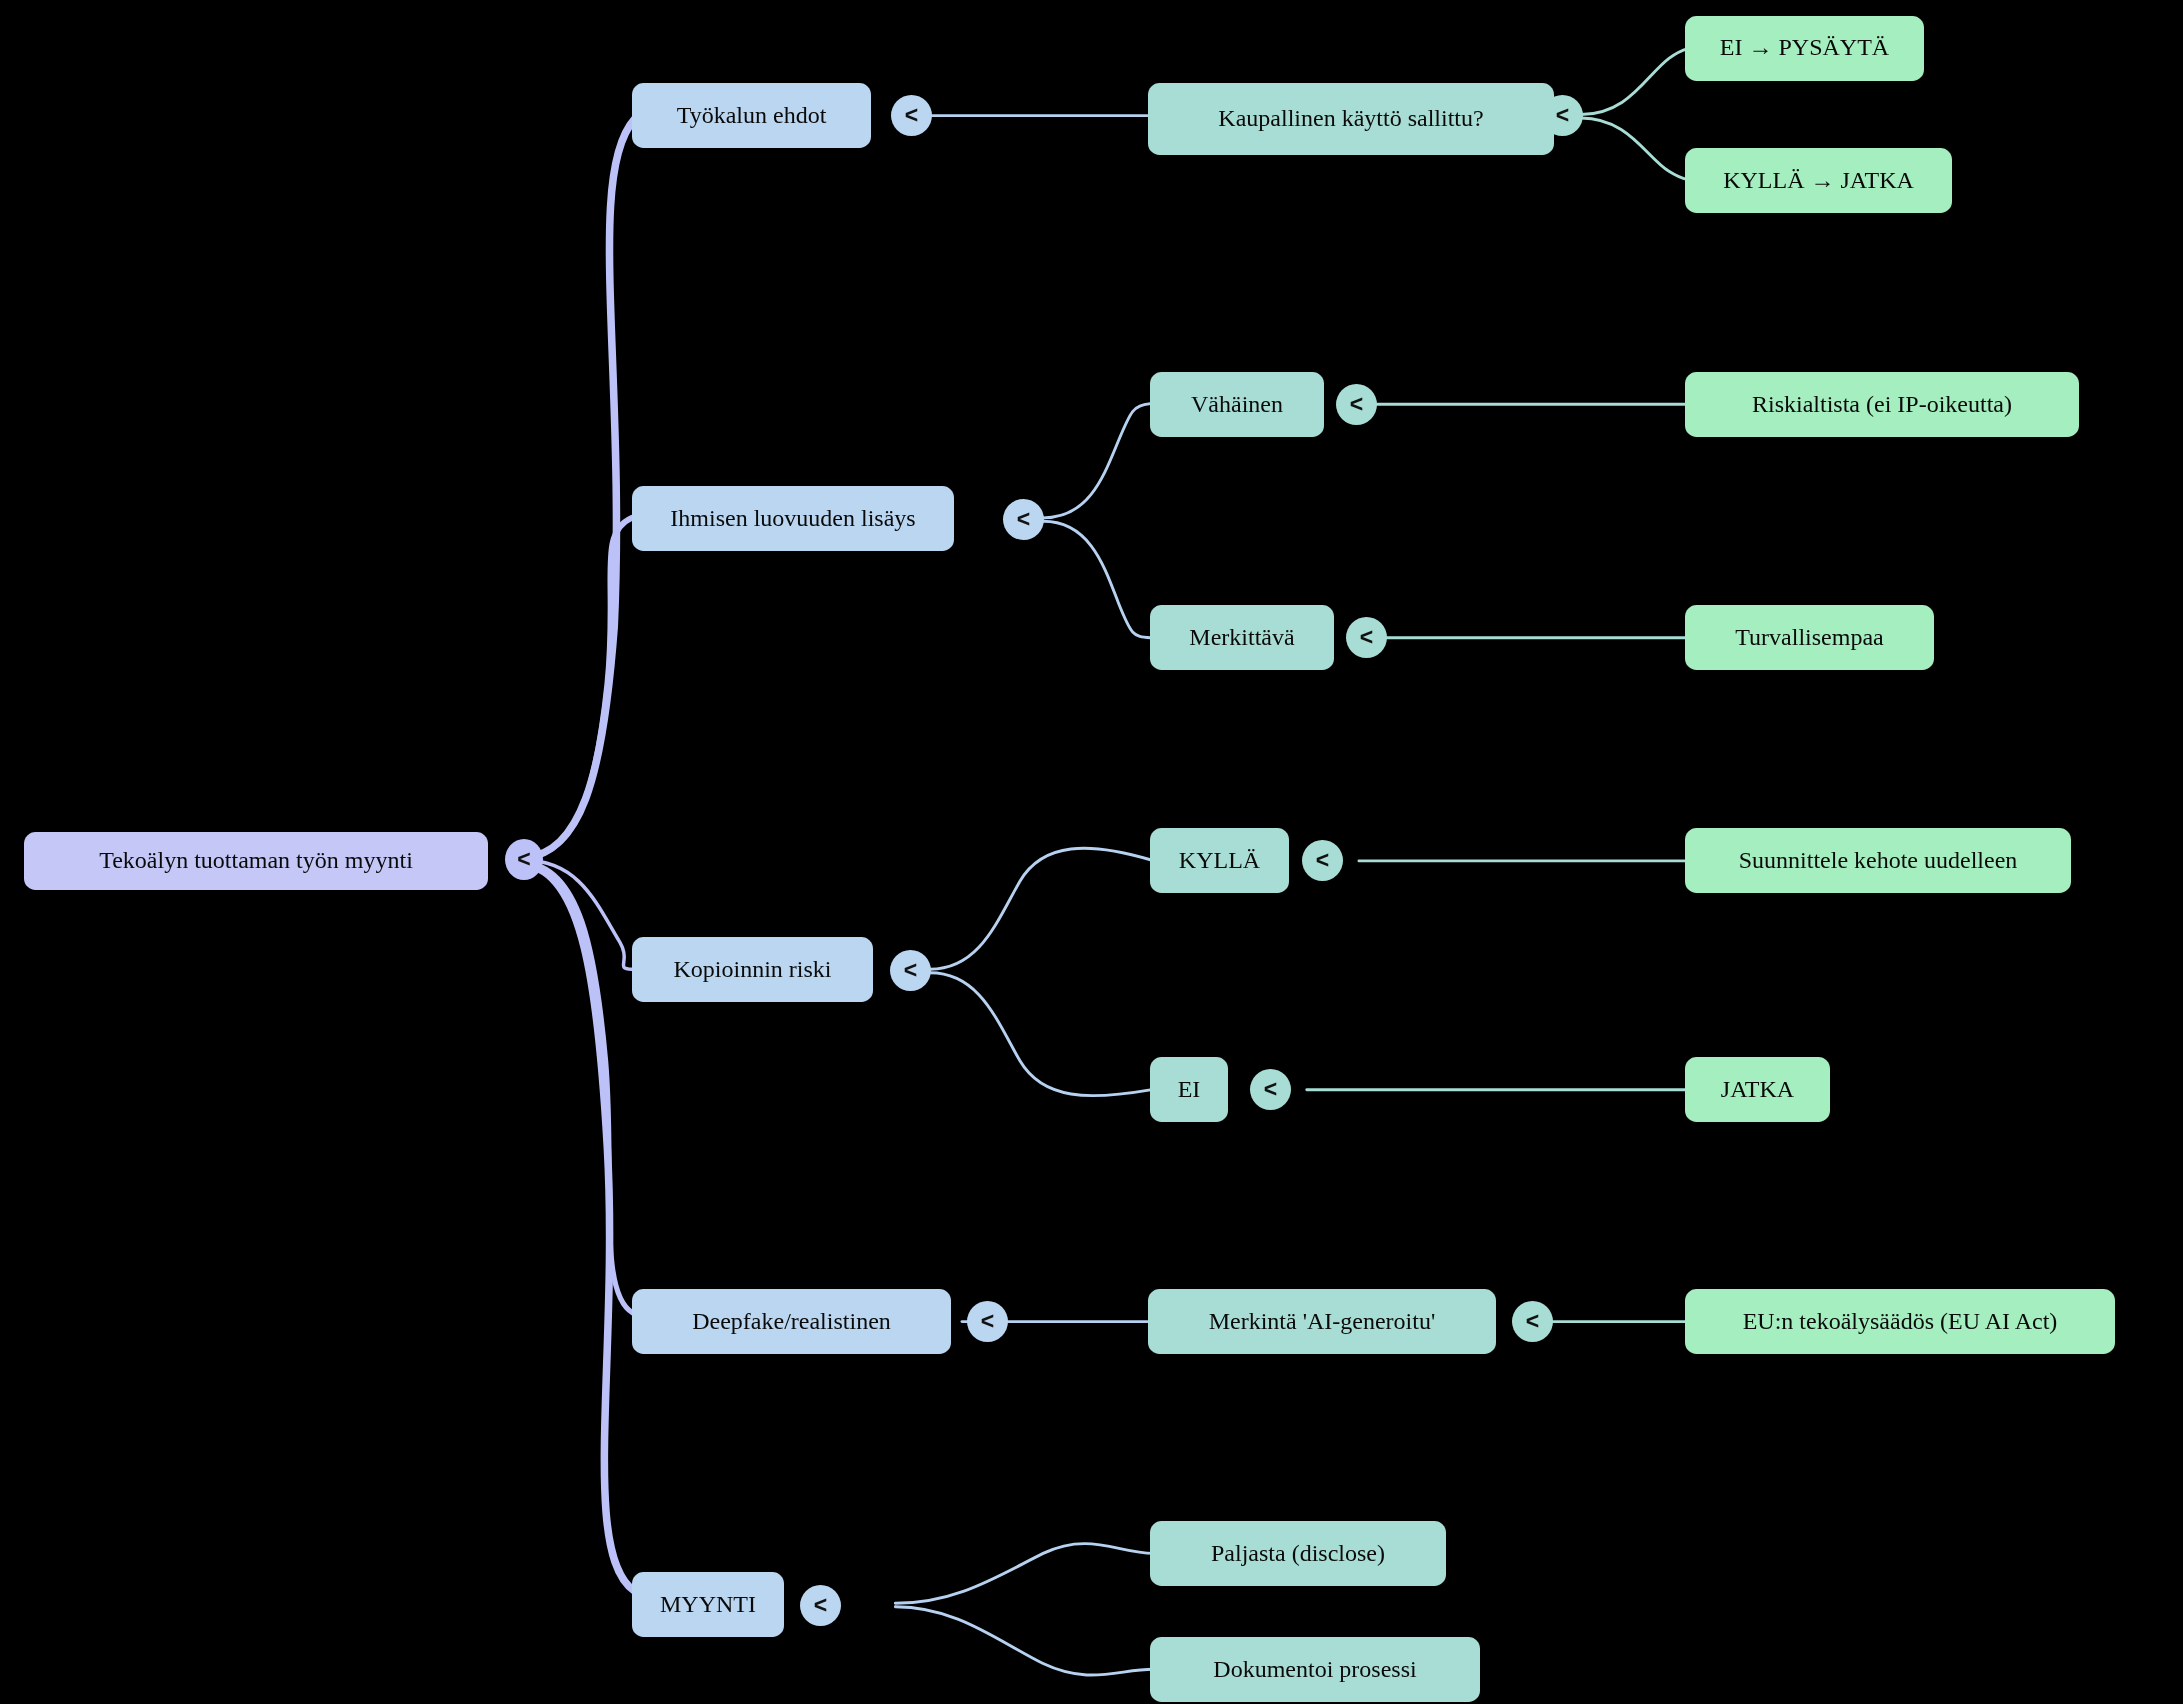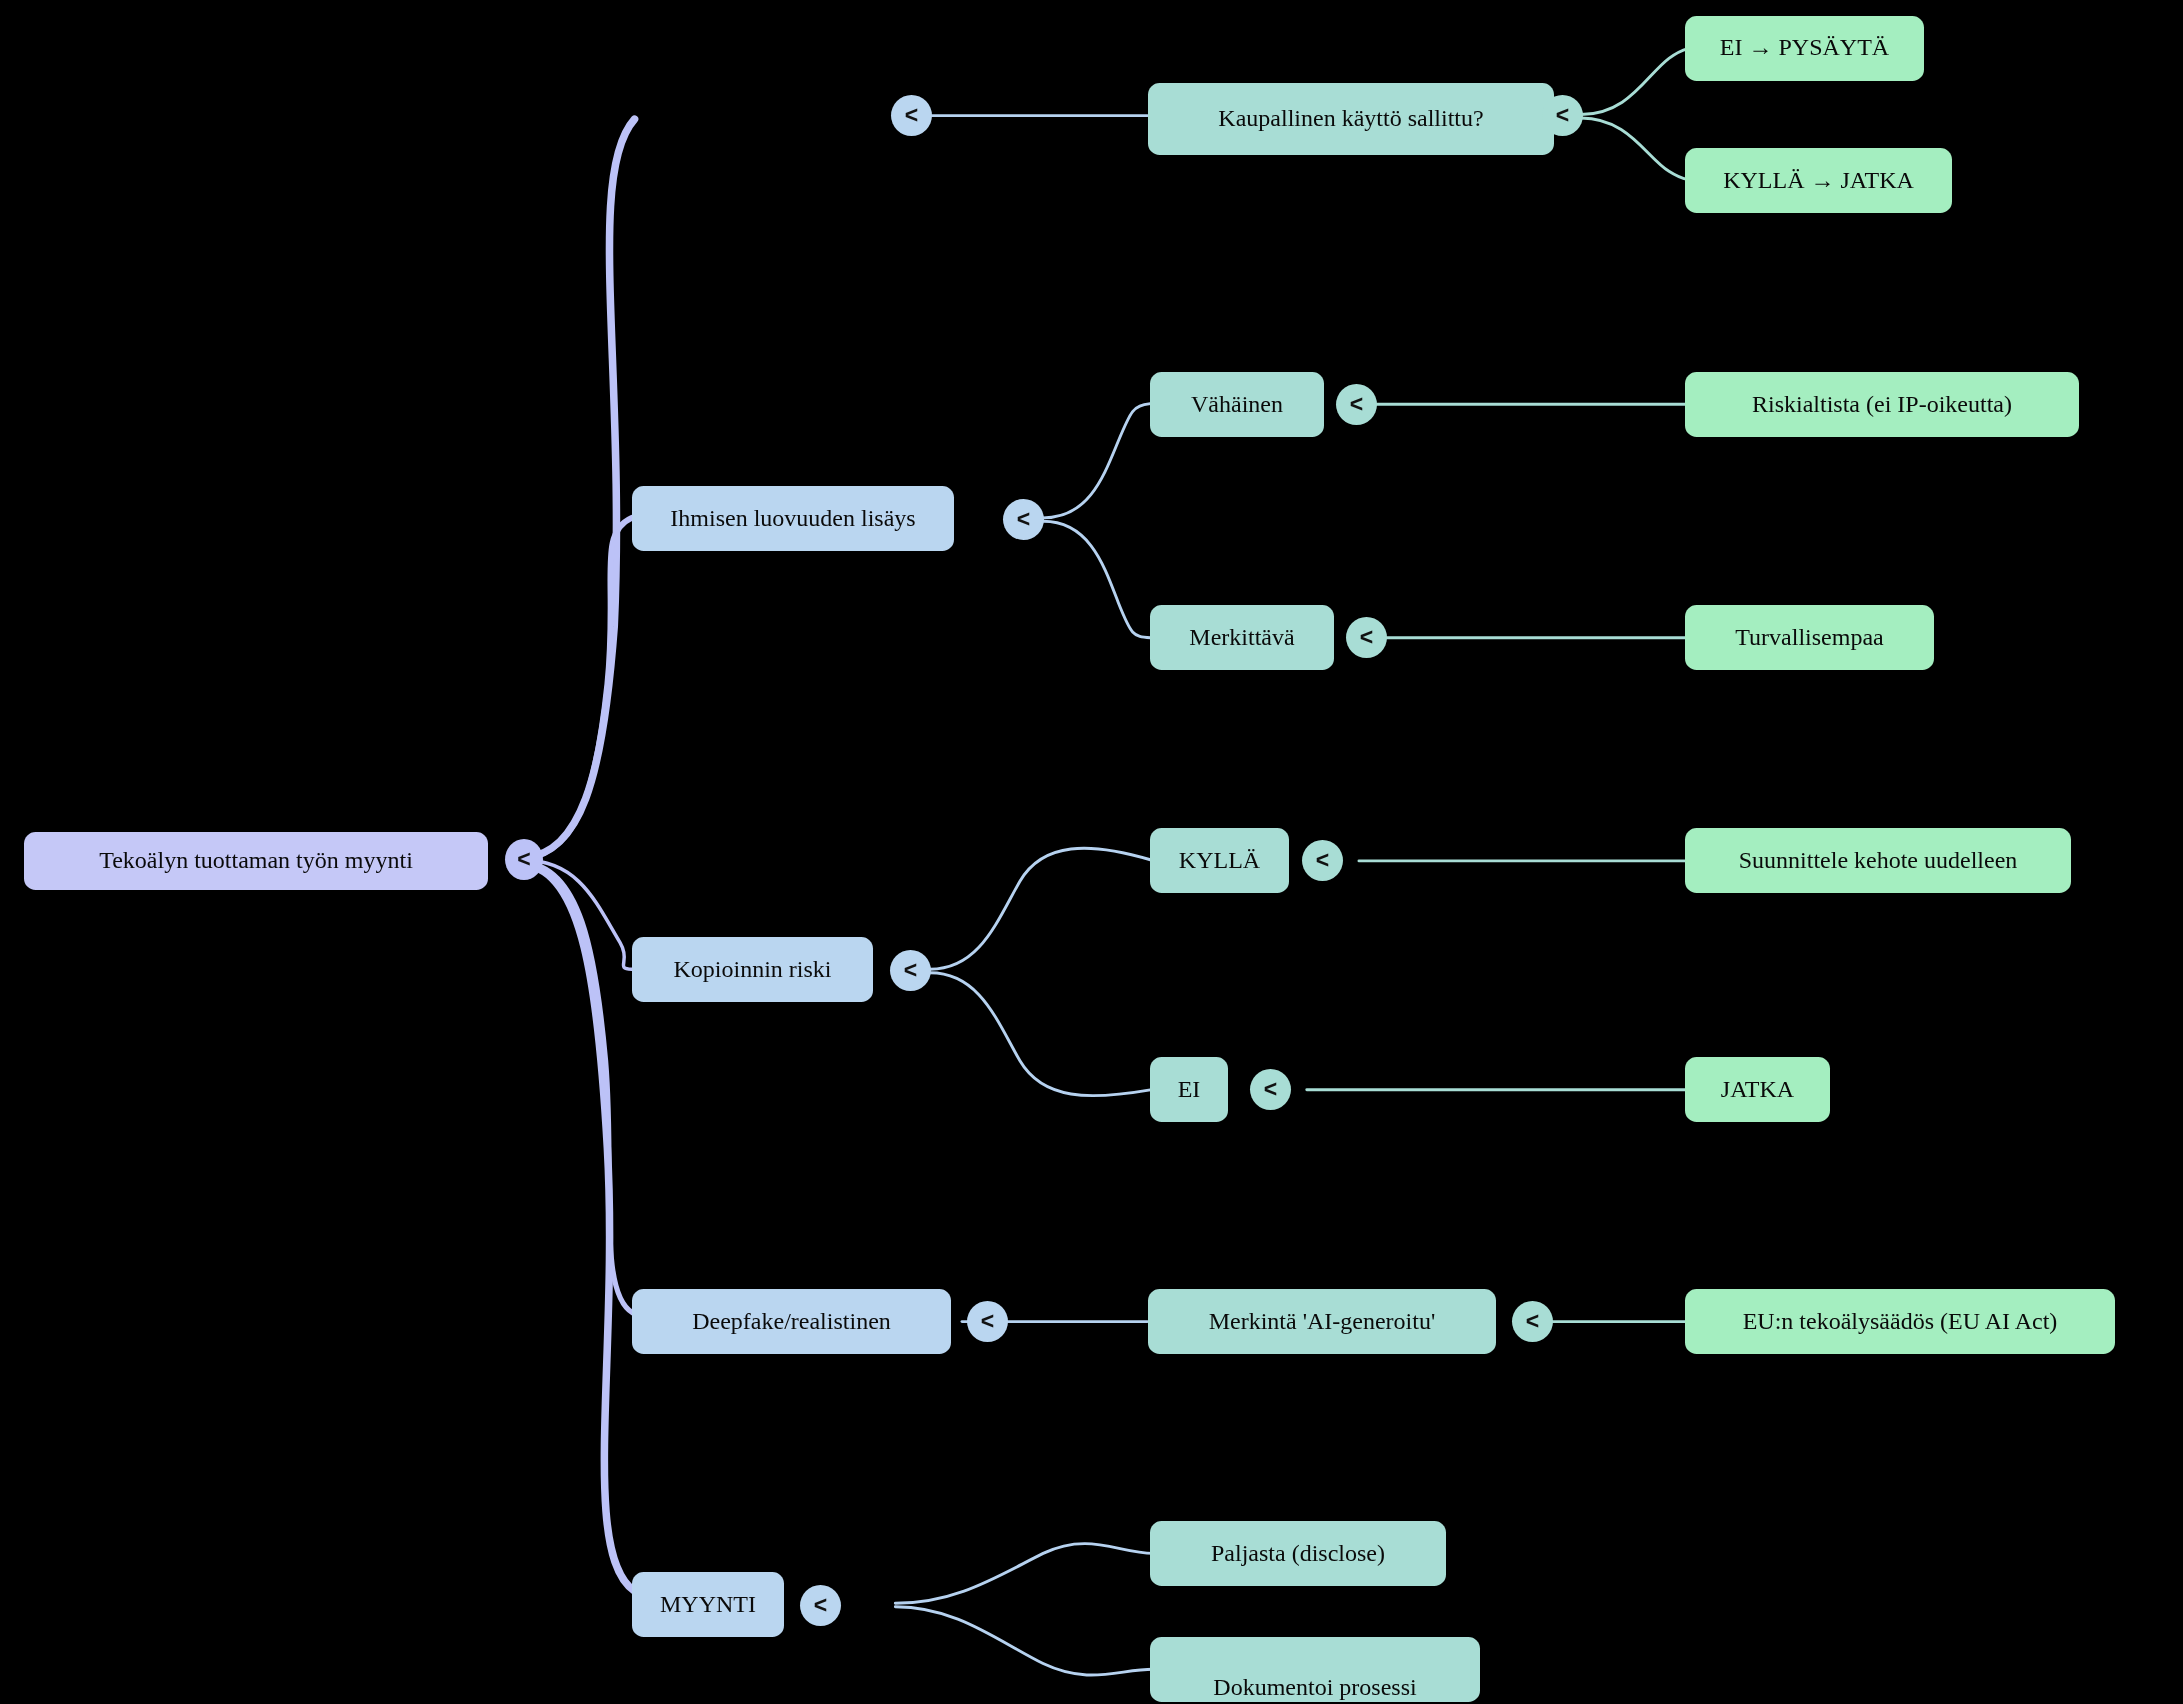--- a/index.html
+++ b/index.html
@@ -94,20 +94,23 @@
     </g>
   </svg>
 
   <div class="node" style="left:24px; top:832px; width:464px; height:58px; background:#c5c8f7; font-size:24px;">
     <span class="node-label">Tekoälyn tuottaman työn myynti</span>
   </div>
   <div class="marker" style="left:505px; top:839px; width:38px; height:41px; background:#bcc2f7; font-size:23px;">
     <span>&lt;</span>
   </div>
 
+  <div class="node" style="left:632px; top:83px; width:239px; height:65px; background:#bad6f0; font-size:24px;">
+    <span class="node-label">Työkalun ehdot</span>
+  </div>
   <div class="marker" style="left:891px; top:95px; width:41px; height:41px; background:#bad6f0; font-size:23px;">
     <span>&lt;</span>
   </div>
 
   <div class="node" style="left:1148px; top:83px; width:406px; height:72px; background:#a8ddd5; font-size:24px;">
     <span class="node-label">Kaupallinen käyttö sallittu?</span>
   </div>
   <div class="marker" style="left:1542px; top:95px; width:41px; height:41px; background:#a8ddd5; font-size:23px;">
     <span>&lt;</span>
   </div>
@@ -200,18 +203,18 @@
     <span class="node-label">MYYNTI</span>
   </div>
   <div class="marker" style="left:800px; top:1585px; width:41px; height:41px; background:#bad6f0; font-size:23px;">
     <span>&lt;</span>
   </div>
 
   <div class="node" style="left:1150px; top:1521px; width:296px; height:65px; background:#a8ddd5; font-size:24px;">
     <span class="node-label">Paljasta (disclose)</span>
   </div>
 
-  <div class="node" style="left:1150px; top:1637px; width:330px; height:65px; background:#a8ddd5; font-size:24px;align-items:flex-end;">
+  <div class="node" style="left:1150px; top:1637px; width:330px; height:65px; background:#a8ddd5; font-size:24px;">
     <span class="node-label">Dokumentoi prosessi</span>
   </div>
 
 </div>
 
 
 </body></html>

